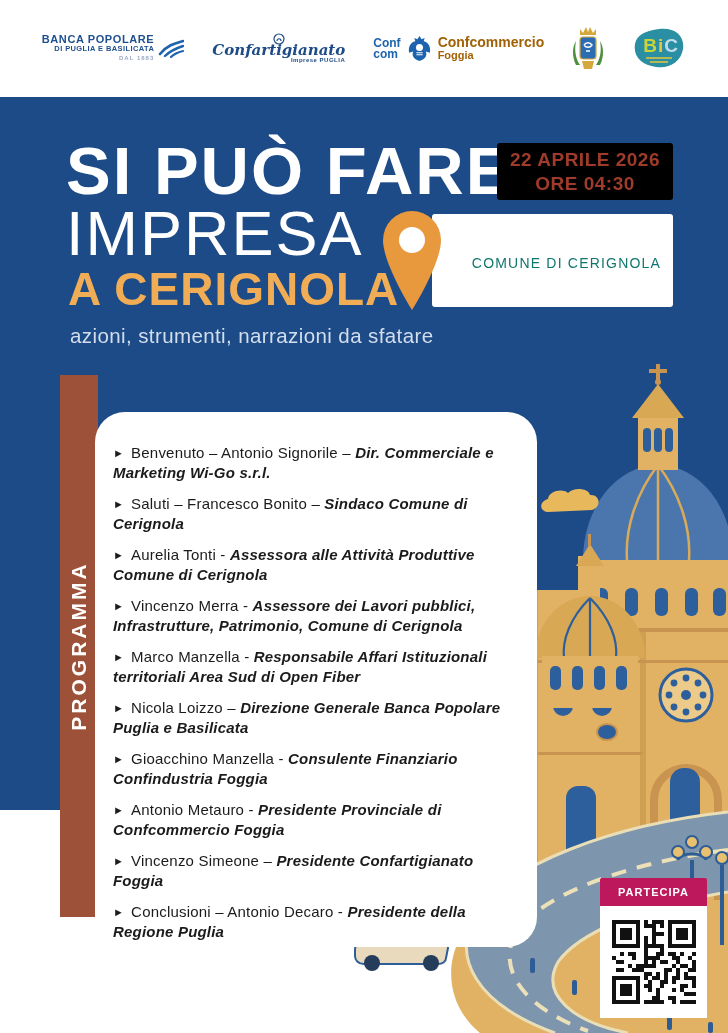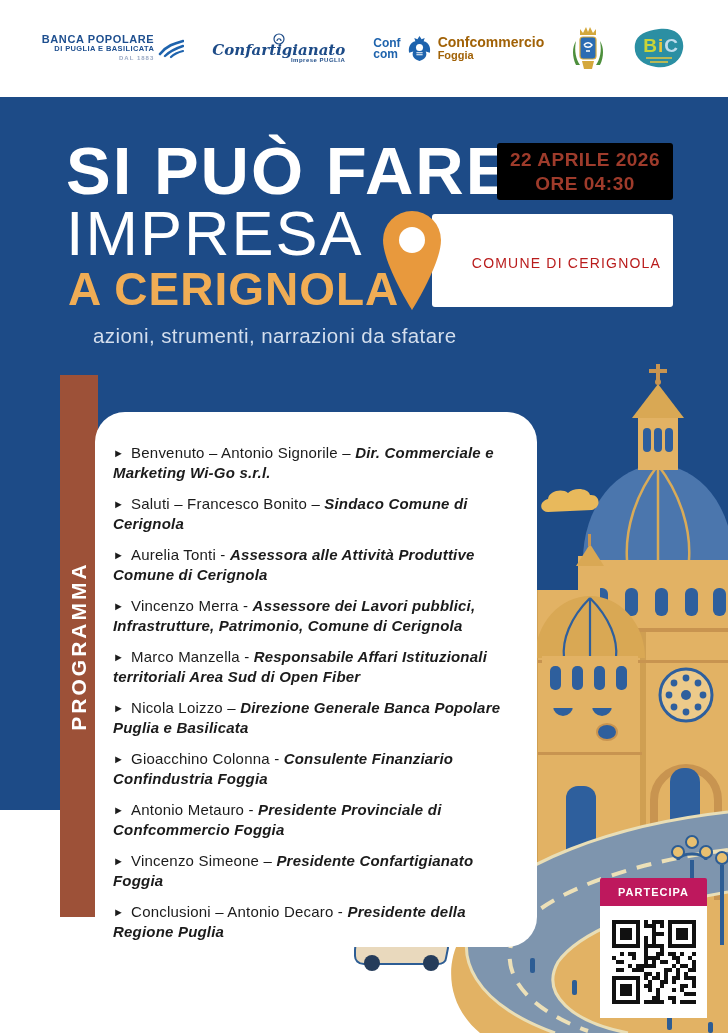--- a/index.html
+++ b/index.html
@@ -32,32 +32,32 @@
   
   .blue-panel{position:absolute;top:97px;left:0;width:728px;height:713px;background:#1d4b87;}
 
   .title-line1{position:absolute;left:66px;top:132px;color:#fff;font-weight:bold;
                font-size:67px;letter-spacing:2px;z-index:3;}
   .title-line2{position:absolute;left:66px;top:197px;color:#fff;font-weight:normal;
                font-size:63px;letter-spacing:2px;z-index:3;}
   .title-line3{position:absolute;left:68px;top:262px;color:#f0ad55;font-weight:bold;
                font-size:46px;letter-spacing:1px;z-index:3;}
   .subtitle{position:absolute;left:70px;top:324px;color:#d3deed;font-size:20.5px;
-            letter-spacing:.4px;z-index:3;margin-left:23px;}
+            letter-spacing:.4px;z-index:3;}
 
   .date-badge{position:absolute;left:497px;top:143px;width:176px;height:57px;background:#000000;
               border-radius:3px;display:flex;flex-direction:column;align-items:center;
               justify-content:center;z-index:3;}
   .date-badge div{color:#9e3b2b;font-weight:bold;font-size:19px;letter-spacing:.5px;line-height:24px;}
 
   .venue-badge{position:absolute;left:432px;top:214px;width:241px;height:93px;background:#fff;
                border-radius:3px;display:flex;flex-direction:column;align-items:center;
                justify-content:center;padding-left:28px;z-index:3;}
   .venue-main{color:#8e3526;font-weight:bold;font-size:22px;letter-spacing:.5px;}
-  .venue-sub{color:#b91c1c;font-size:14px;letter-spacing:1.2px;margin-top:4px;}
+  .venue-sub{color:#0f766e;font-size:14px;letter-spacing:1.2px;margin-top:4px;}
 
   .pin{position:absolute;left:376px;top:207px;z-index:4;}
 
   
   .scene{position:absolute;left:180px;top:360px;z-index:1;}
 
   
   .programma-bar{position:absolute;left:60px;top:375px;width:38px;height:542px;
                  background:#9d5138;z-index:2;}
   .programma-label{position:absolute;top:50%;left:50%;transform:translate(-50%,-50%) rotate(-90deg);
@@ -273,21 +273,21 @@
   </aside>
 
   <section class="program-card">
     <ul class="program-list">
       <li><span class="bullet">►</span><span>Benvenuto – Antonio Signorile – </span><span class="role">Dir. Commerciale e Marketing Wi-Go s.r.l.</span></li>
       <li><span class="bullet">►</span><span>Saluti – Francesco Bonito – </span><span class="role">Sindaco Comune di Cerignola</span></li>
       <li><span class="bullet">►</span><span>Aurelia Tonti - </span><span class="role">Assessora alle Attività Produttive Comune di Cerignola</span></li>
       <li><span class="bullet">►</span><span>Vincenzo Merra - </span><span class="role">Assessore dei Lavori pubblici, Infrastrutture, Patrimonio, Comune di Cerignola</span></li>
       <li><span class="bullet">►</span><span>Marco Manzella - </span><span class="role">Responsabile Affari Istituzionali territoriali Area Sud di Open Fiber</span></li>
       <li><span class="bullet">►</span><span>Nicola Loizzo – </span><span class="role">Direzione Generale Banca Popolare Puglia e Basilicata</span></li>
-      <li><span class="bullet">►</span><span>Gioacchino Colonna - </span><span class="role">Consulente Finanziario Confindustria Foggia</span></li>
+      <li><span class="bullet">►</span><span>Gioacchino Manzella - </span><span class="role">Consulente Finanziario Confindustria Foggia</span></li>
       <li><span class="bullet">►</span><span>Antonio Metauro - </span><span class="role">Presidente Provinciale di Confcommercio Foggia</span></li>
       <li><span class="bullet">►</span><span>Vincenzo Simeone – </span><span class="role">Presidente Confartigianato Foggia</span></li>
       <li><span class="bullet">►</span><span>Conclusioni – Antonio Decaro - </span><span class="role">Presidente della Regione Puglia</span></li>
     </ul>
   </section>
 
 
   <div class="qr-card">
     <div class="qr-header">
       <span class="qr-label">PARTECIPA</span>

